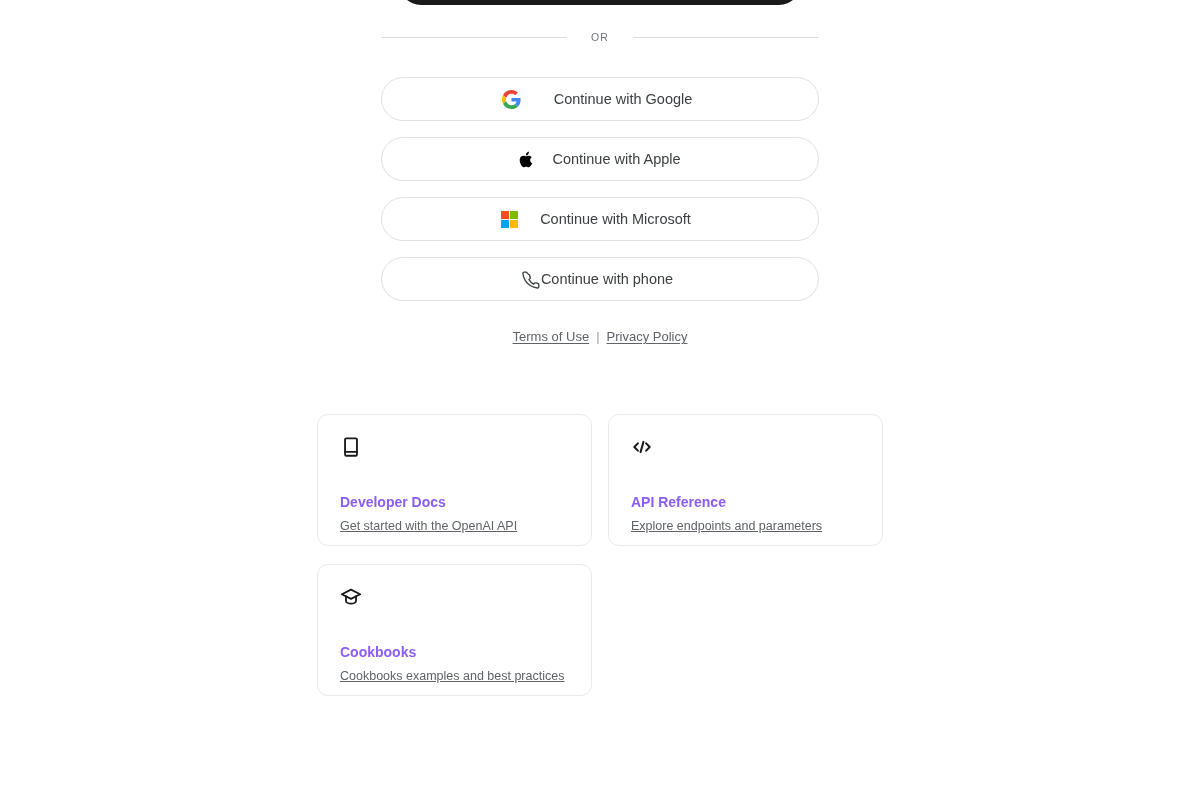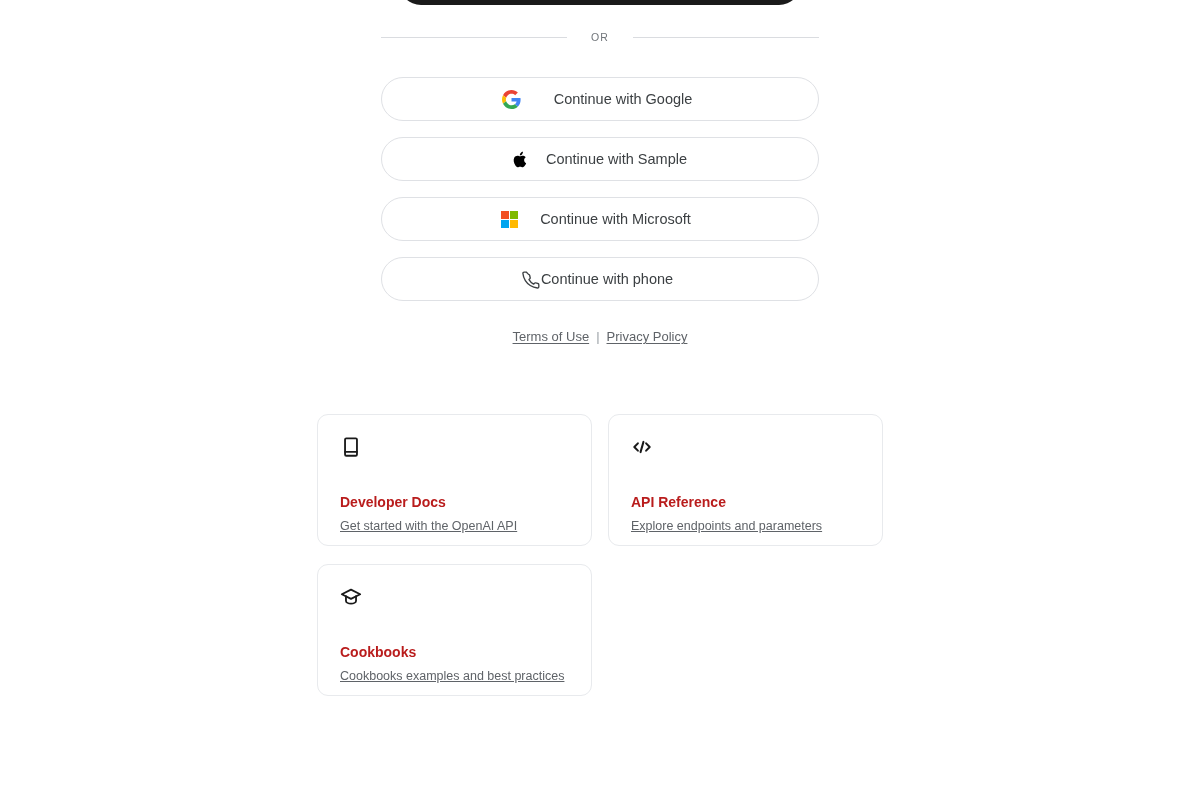--- a/index.html
+++ b/index.html
@@ -168,21 +168,21 @@
     height: 22px;
     color: #1a1a1a;
     display: block;
   }
   .card-title {
     position: absolute;
     left: 22px;
     bottom: 36px;
     font-size: 14px;
     font-weight: 700;
-    color: #b91c1c;
+    color: #8b5cf6;
     line-height: 1;
     white-space: nowrap;
     margin-top: 44px;
   }
   .card-desc {
     position: absolute;
     left: 22px;
     bottom: 13px;
     font-size: 12.5px;
     color: #5f6368;
@@ -223,21 +223,21 @@
     </button>
 
     <button class="provider-btn" id="btn-apple">
       <span class="pb-inner">
         <span class="pb-icon">
           <svg width="16" height="19" viewBox="0 0 170 208" aria-hidden="true">
             <path fill="#000000" d="M140.7 110.5c-.2-21.2 17.3-31.4 18.1-31.9-9.9-14.4-25.2-16.4-30.7-16.6-13.1-1.3-25.5 7.7-32.2 7.7-6.6 0-16.8-7.5-27.6-7.3-14.2.2-27.3 8.2-34.6 20.9-14.8 25.6-3.8 63.5 10.6 84.3 7 10.2 15.4 21.6 26.4 21.2 10.6-.4 14.6-6.8 27.4-6.8 12.8 0 16.4 6.8 27.6 6.6 11.4-.2 18.6-10.4 25.6-20.6 8-11.8 11.3-23.2 11.5-23.8-.2-.1-22.1-8.5-22.1-33.7z"></path>
             <path fill="#000000" d="M119.6 47.4c5.9-7.1 9.9-17 8.8-26.9-8.5.3-18.8 5.7-24.9 12.8-5.4 6.2-10.2 16.3-8.9 25.9 9.5.7 19.1-4.8 25-11.8z"></path>
           </svg>
         </span>
-        <span class="pb-label">Continue with Sample</span>
+        <span class="pb-label">Continue with Apple</span>
       </span>
     </button>
 
     <button class="provider-btn" id="btn-microsoft">
       <span class="pb-inner">
         <span class="pb-icon">
           <span class="ms-logo">
             <i style="background:#F25022"></i>
             <i style="background:#7FBA00"></i>
             <i style="background:#00A4EF"></i>

